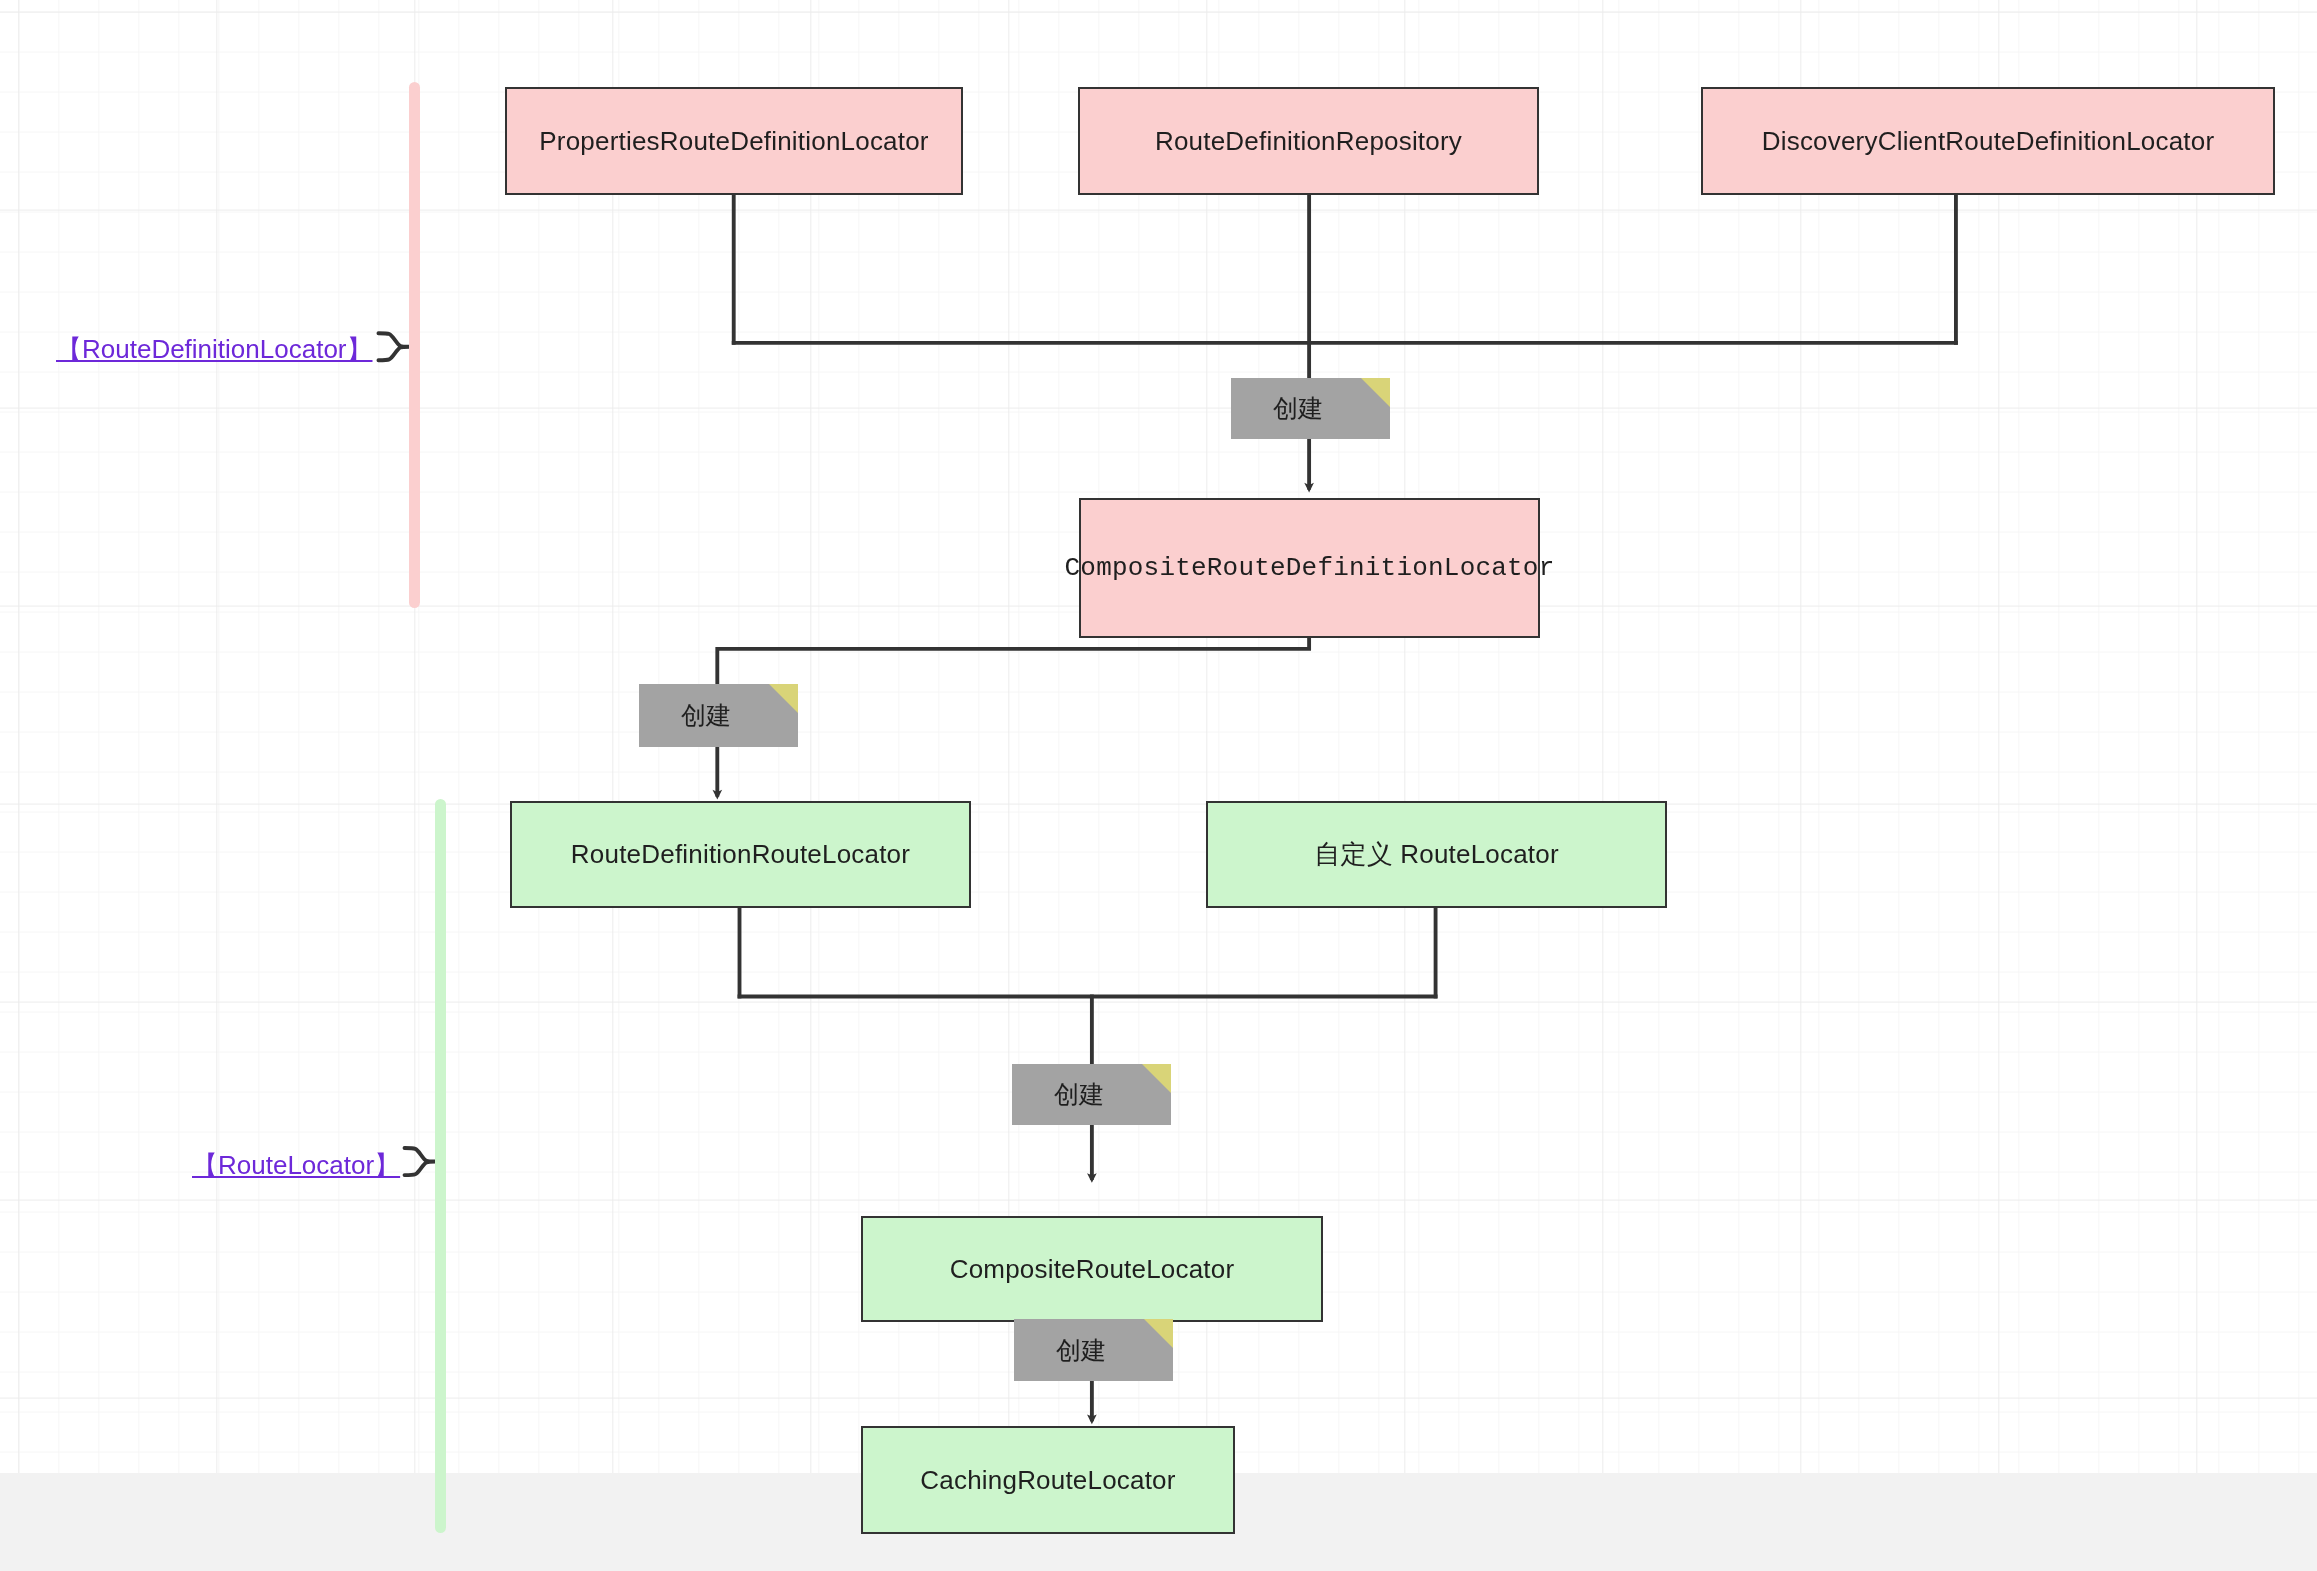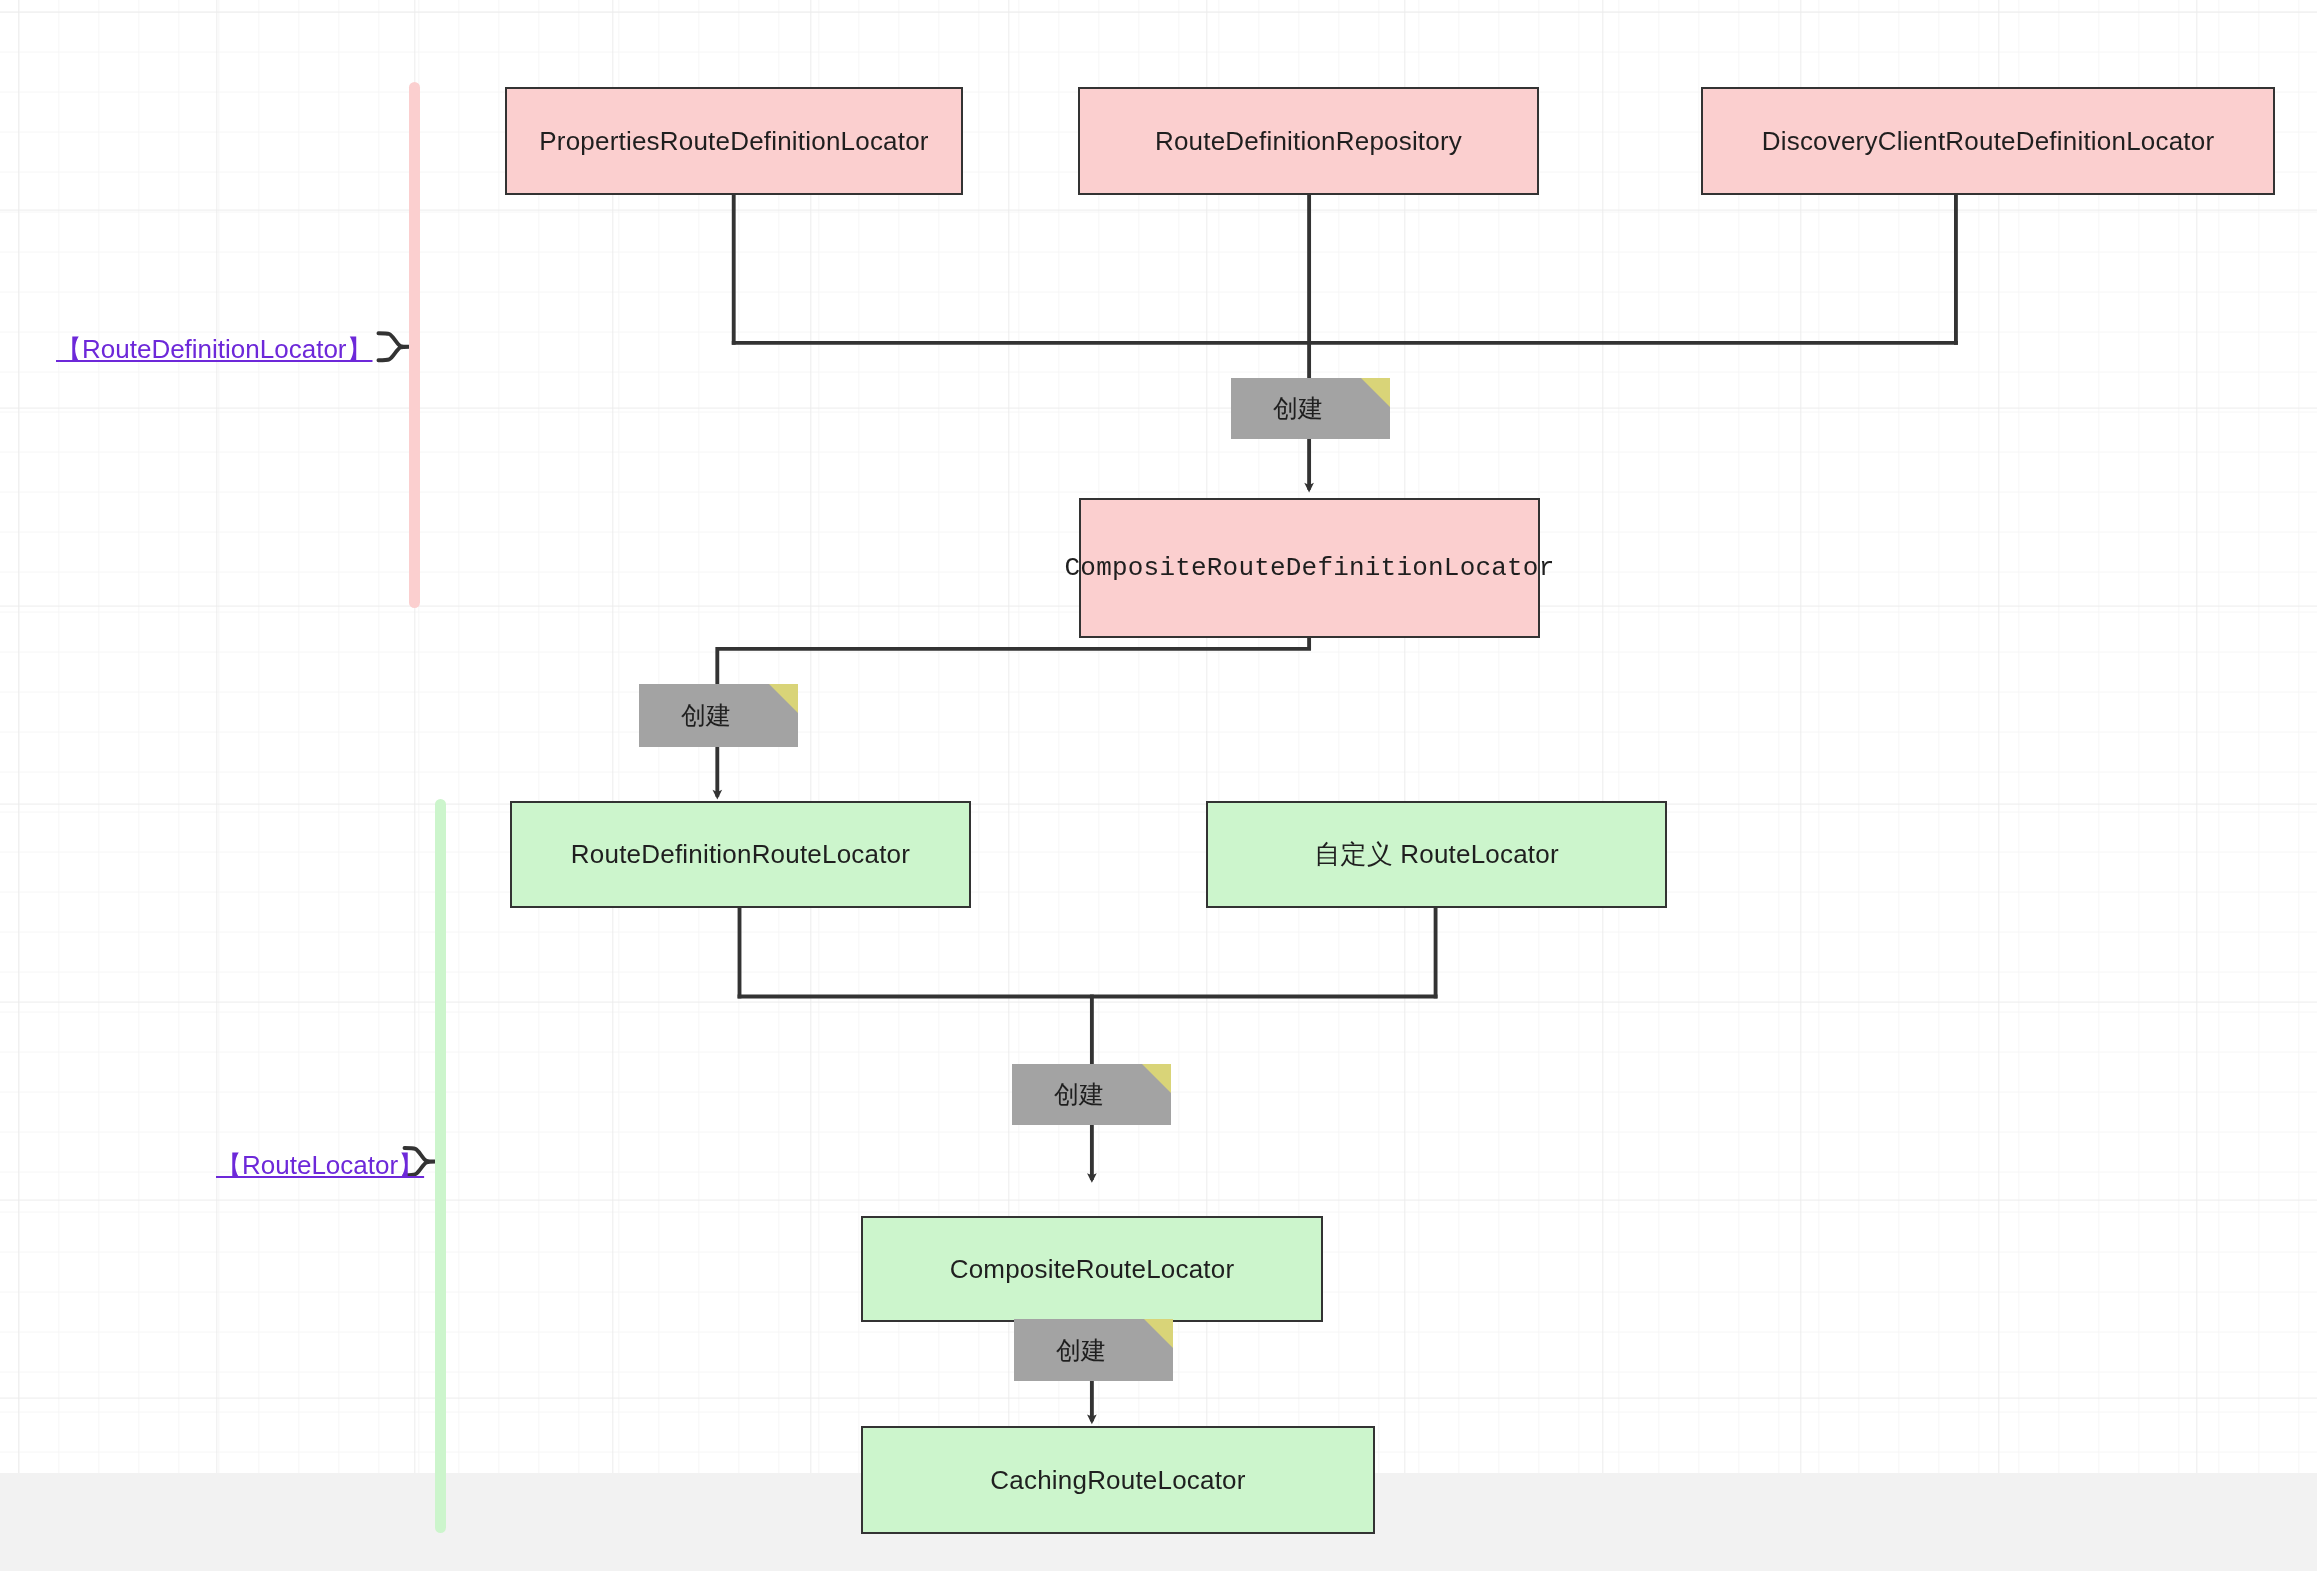--- a/index.html
+++ b/index.html
@@ -127,37 +127,37 @@
     <g fill="none" stroke="#333333" stroke-width="4" stroke-linecap="round" stroke-linejoin="round">
       <path d="M392,345 C404,345 404,345 409,352 C414,359 414,359 424,359 C414,359 414,359 409,366 C404,373 404,373 392,373"></path>
       <path d="M419,1189 C431,1189 431,1189 436,1196 C441,1203 441,1203 451,1203 C441,1203 441,1203 436,1210 C431,1217 431,1217 419,1217"></path>
     </g>
   </svg>
 
   <div class="group-bar pink" style="left:409px; top:82px; height:526px;"></div>
   <div class="group-bar green" style="left:435px; top:799px; height:734px;"></div>
 
   <div class="group-label" style="left:56px; top:332px;">【RouteDefinitionLocator】</div>
-  <div class="group-label" style="left:192px; top:1148px;margin-left:24px;">【RouteLocator】</div>
+  <div class="group-label" style="left:192px; top:1148px;">【RouteLocator】</div>
 
   <div class="node pink" style="left:505px; top:87px; width:458px; height:108px;">PropertiesRouteDefinitionLocator</div>
 
   <div class="node pink" style="left:1078px; top:87px; width:461px; height:108px;">RouteDefinitionRepository</div>
 
   <div class="node pink" style="left:1669px; top:87px; width:574px; height:108px;margin-left:32px;">DiscoveryClientRouteDefinitionLocator</div>
 
   <div class="node pink" style="left:1079px; top:498px; width:461px; height:140px;font-family:Liberation Mono, monospace;">CompositeRouteDefinitionLocator</div>
 
   <div class="node green" style="left:510px; top:801px; width:461px; height:107px;">RouteDefinitionRouteLocator</div>
 
   <div class="node green" style="left:1206px; top:801px; width:461px; height:107px;">自定义 RouteLocator</div>
 
   <div class="node green" style="left:861px; top:1184px; width:462px; height:106px;margin-top:32px;">CompositeRouteLocator</div>
 
-  <div class="node green" style="left:861px; top:1426px; width:514px; height:108px;">CachingRouteLocator</div>
+  <div class="node green" style="left:861px; top:1426px; width:374px; height:108px;">CachingRouteLocator</div>
 
   <div class="note" style="left:1231px; top:378px; width:159px; height:61px;">
     <span>创建</span>
     <span class="fold"></span>
   </div>
 
   <div class="note" style="left:639px; top:684px; width:159px; height:63px;">
     <span>创建</span>
     <span class="fold"></span>
   </div>

